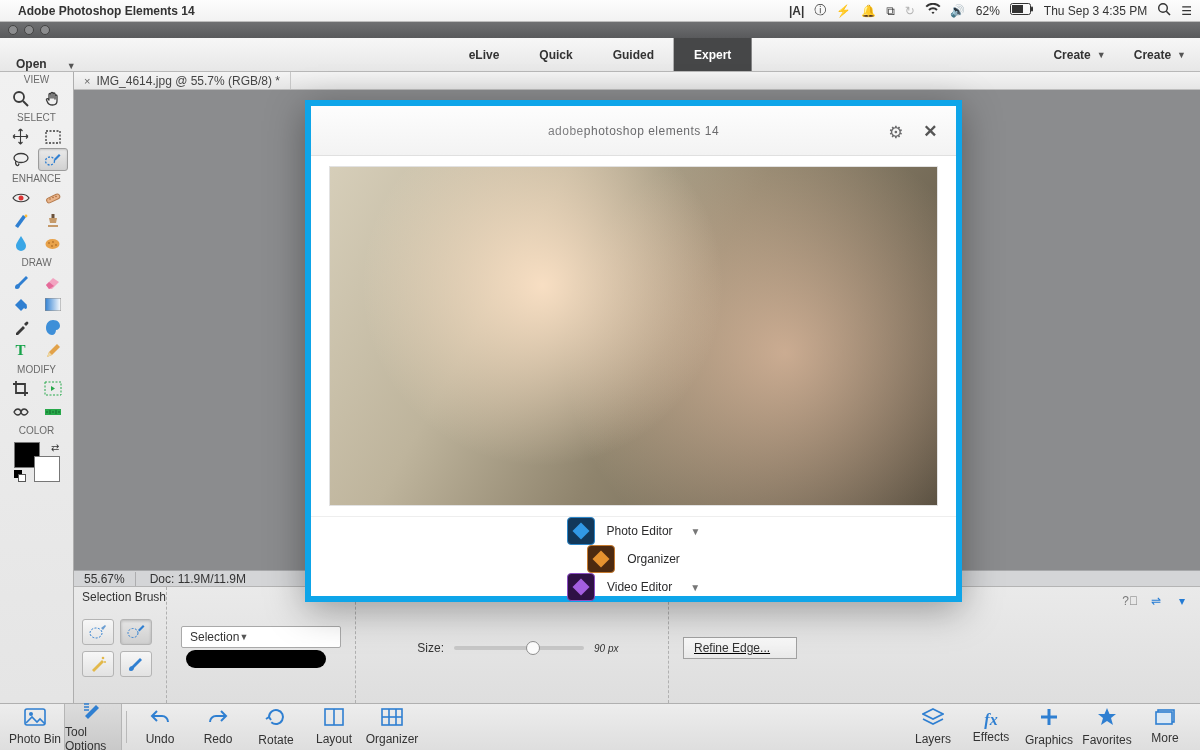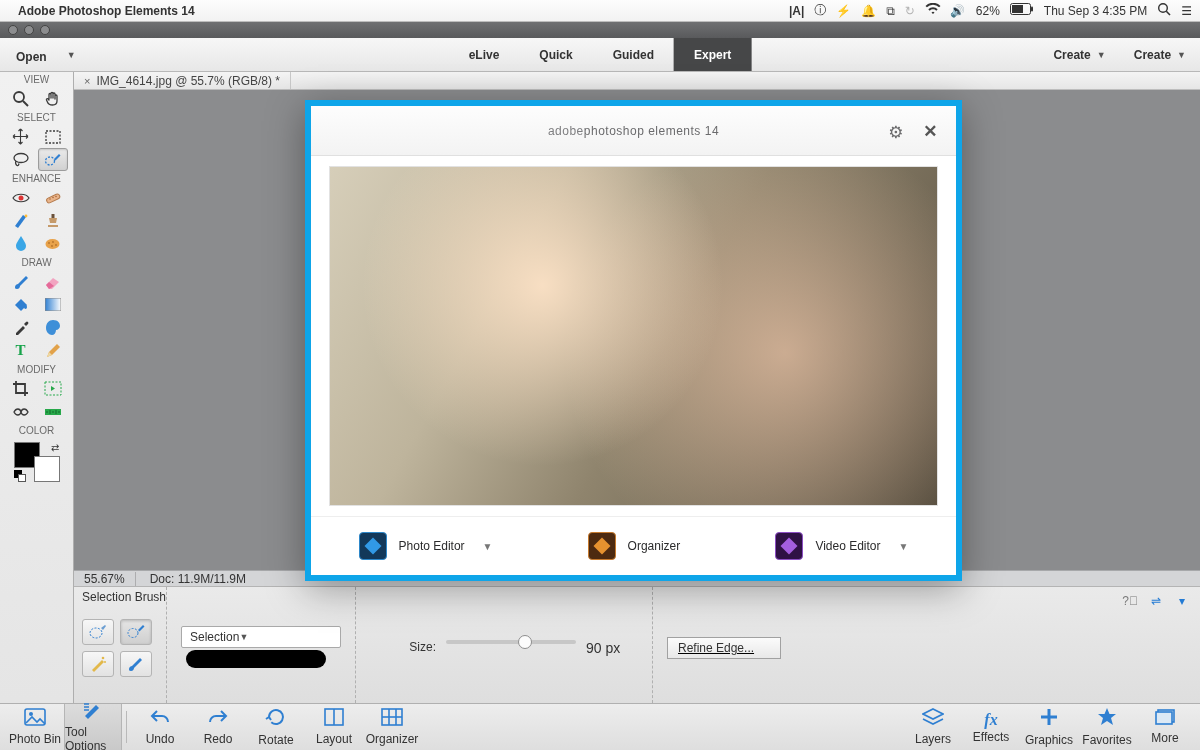--- a/index.html
+++ b/index.html
@@ -11,21 +11,21 @@
 .mac-menubar .app-name { font-weight: 600; }
 .mac-menubar .spacer { flex: 1; }
 .mac-menubar .right { display: flex; align-items: center; gap: 10px; }
 
 
 .titlebar { height: 16px; background: linear-gradient(#6f7072,#595a5c); display: flex; align-items: center; padding-left: 8px; gap: 6px; }
 .titlebar .dot { width: 10px; height: 10px; border-radius: 50%; background: #8c8d8f; border: 1px solid #444; }
 
 
 .top-toolbar { height: 34px; background: linear-gradient(#f7f7f7,#e7e7e7); border-bottom: 1px solid #b8b8b8; display: flex; align-items: center; }
-.top-toolbar .open-btn { display: flex; align-items: flex-start; gap: 20px; padding: 12px 16px; font-size: 15px; font-weight: 600; color: #333; height: 100%; }
+.top-toolbar .open-btn { display: flex; align-items: flex-end; gap: 20px; padding: 0 16px; font-size: 15px; font-weight: 600; color: #333; height: 100%; }
 .top-toolbar .open-btn .tri { font-size: 9px; color: #555; }
 .top-toolbar .modes { position: absolute; left: 50%; transform: translateX(-50%); display: flex; height: 100%; }
 .top-toolbar .modes .mode { padding: 0 20px; display: flex; align-items: center; font-size: 14px; font-weight: 600; color: #333; }
 .top-toolbar .modes .mode.active { background: #464748; color: #fff; }
 .top-toolbar .right { margin-left: auto; display: flex; height: 100%; }
 .top-toolbar .right .rbtn { padding: 0 14px; font-size: 14px; font-weight: 600; color: #333; display: flex; align-items: center; gap: 6px; }
 .top-toolbar .right .tri { font-size: 9px; color: #555; }
 
 
 .left-tools { width: 74px; background: linear-gradient(#f1f1f1,#e5e5e5); border-right: 1px solid #aeaeae; display: flex; flex-direction: column; align-items: center; padding-bottom: 6px; }
@@ -56,25 +56,25 @@
 .options-bar .tool-name { position:absolute; top:3px; left:8px; font-size:12px; color:#333;}
 .options-bar .group { display:flex; flex-direction:column; align-items:center; justify-content:center; padding: 14px 14px 8px; border-right: 1px dashed #b0b0b0;}
 .options-bar .icon-row { display:flex; gap:6px;}
 .options-bar .btn-ic { width:32px; height:26px; border:1px solid #b4b4b4; border-radius:3px; background:linear-gradient(#f7f7f7,#e2e2e2); display:flex; align-items:center; justify-content:center;}
 .options-bar .btn-ic.selected{background:linear-gradient(#e5e5e5,#cfcfcf); box-shadow: inset 0 1px 3px rgba(0,0,0,.2);}
 .options-bar .sublabel{font-size:12px;color:#333;margin-top:6px;}
 .options-bar .combo { width:160px; height:22px; border:1px solid #a9a9a9; background:#fff; border-radius:2px; display:flex; align-items:center; padding:0 8px; font-size:12px; color:#333; }
 .options-bar .combo .tri{font-size:9px;color:#555;}
 .options-bar .stroke-preview{ width:150px; height:22px; display:flex; align-items:center;}
 .options-bar .stroke-preview .stroke{ width:140px; height:18px; background:#000; border-radius:12px;}
-.options-bar .slider-row{ display:flex; gap:10px; margin:4px 4px;}
+.options-bar .slider-row{ display:flex; align-items:center; gap:10px; margin:4px 12px;}
 .options-bar .slider-row .lbl{ width:62px; text-align:right; font-size:12px; color:#333;}
 .options-bar .slider { width:130px; height:4px; background:#c7c7c7; border-radius:2px; position:relative;}
 .options-bar .slider .thumb{ position:absolute; top:-5px; width:14px; height:14px; border-radius:50%; background:#fcfcfc; border:1px solid #8e8e8e;}
-.options-bar .val{ font-size:14px; color:#333; width:48px;}
+.options-bar .val{ font-size:10px; color:#333; width:48px;font-style:italic;}
 .options-bar .refine-btn{ width:114px; height:22px; border:1px solid #a1a1a1; background:linear-gradient(#fbfbfb,#e8e8e8); font-size:12px; color:#333; display:flex; align-items:center; padding:0 10px;}
 
 .options-right-ctrl{position:absolute; right:10px; top:6px; display:flex; align-items:center; gap:10px;}
 .reset-btn{ width:16px; height:16px; display:flex; align-items:center; justify-content:center; color:#247bd4;}
 
 
 .bottom-bar { height: 47px; background: linear-gradient(#ededed,#dedede); border-top: 1px solid #b0b0b0; display:flex; align-items:center; padding: 0 6px;}
 .bottom-bar .tbtn { display:flex; flex-direction:column; align-items:center; justify-content:center; width:58px; height:100%; font-size:10px; color:#333; gap:1px;}
 .bottom-bar .tbtn.active { background: linear-gradient(#dcdcdc,#c9c9c9); border-left:1px solid #b5b5b5; border-right:1px solid #b5b5b5;}
 .bottom-bar .tbtn .ic{ color:#2f7fd1; font-size:18px;}
@@ -86,21 +86,21 @@
 .welcome .hdr{ height:50px; display:flex; align-items:center; justify-content:center; position:relative; font-size:19px; color:#7e7e80; background:linear-gradient(#fdfdfd,#f3f3f3); border-bottom:1px solid #e0e0e0; letter-spacing:.5px;}
 .welcome .hdr .brand-light{ font-weight:300; }
 .welcome .hdr .brand-strong{ color:#6b6b6d; font-weight:400; }
 .welcome .hdr .gear{ position:absolute; right:52px; top:16px; font-size:17px; color:#6b6b6d;}
 .welcome .hdr .x{ position:absolute; right:18px; top:15px; font-size:17px; font-weight:700; color:#555;}
 .welcome .hero{ margin:10px 18px; height:340px; background:linear-gradient(120deg,#d6ceb9 0%, #beb49c 30%, #8f846d 55%, #584f40 100%); position:relative; overflow:hidden; border:1px solid #e2e2e2;}
 .welcome .hero::before{content:"";position:absolute;inset:0;background:
   radial-gradient(circle at 35% 35%, rgba(255,228,200,.9), rgba(255,228,200,0) 40%),
   radial-gradient(circle at 75% 55%, rgba(255,210,180,.6), rgba(0,0,0,0) 45%);
 }
-.welcome .footer{ height:59px; display:flex; justify-content:space-around; border-top:1px solid #eee;}
+.welcome .footer{ height:80px; display:flex; align-items:center; justify-content:space-around; border-top:1px solid #eee;flex-direction:column;}
 .welcome .app-btn{ display:flex; align-items:center; gap:12px; font-size:15px; color:#2b2b2c;}
 .welcome .app-btn .badge{ width:28px; height:28px; border-radius:4px; display:flex; align-items:center; justify-content:center; }
 .welcome .app-btn .badge.pe{ background:#12385a; border:1px solid #2d87c9;}
 .welcome .app-btn .badge.or{ background:#4d2a10; border:1px solid #c67a2e;}
 .welcome .app-btn .badge.ve{ background:#2f1145; border:1px solid #8c4ec4;}
 .welcome .app-btn .badge .inner{width:12px;height:12px;transform:rotate(45deg);}
 .welcome .app-btn .badge.pe .inner{background:#3199e6;}
 .welcome .app-btn .badge.or .inner{background:#e6922f;}
 .welcome .app-btn .badge.ve .inner{background:#a45ee0;}
 .welcome .app-btn .tri{ font-size:10px; color:#777; margin-left:6px;}

